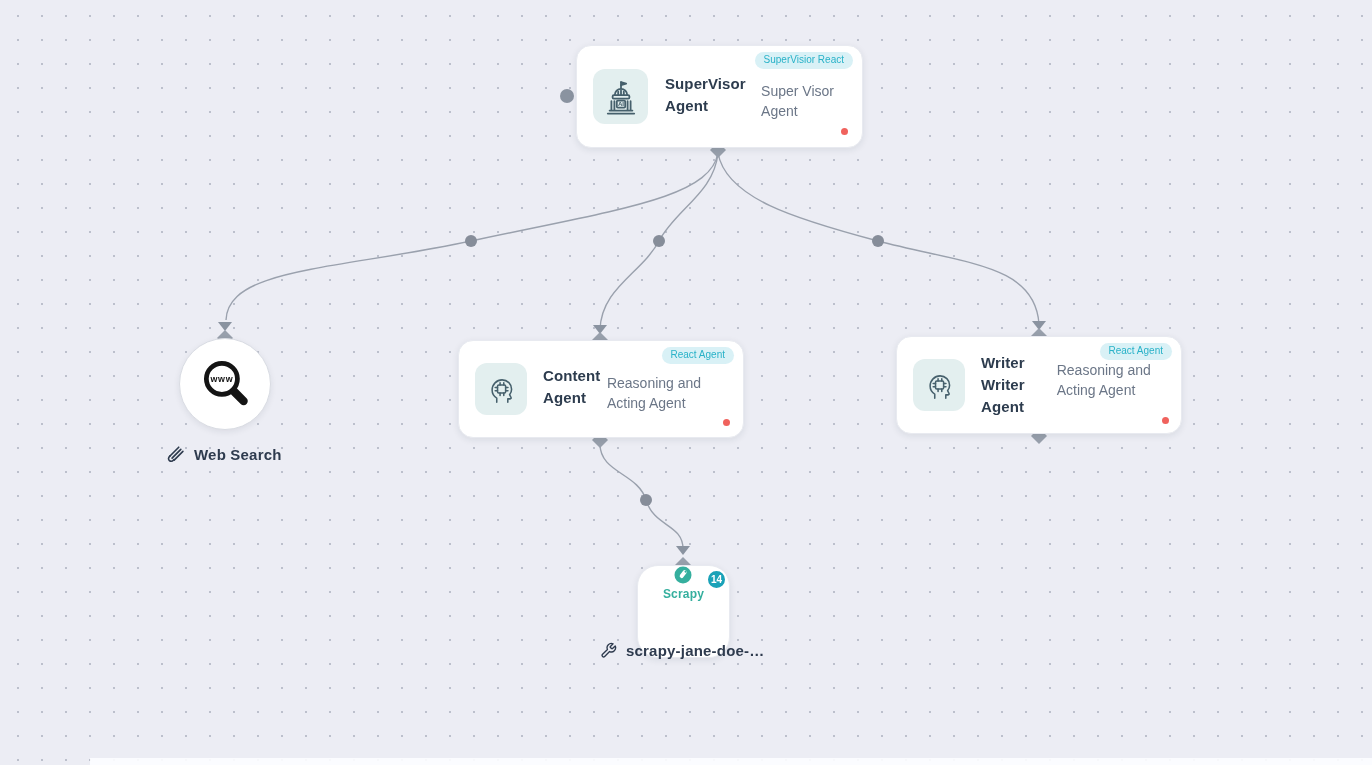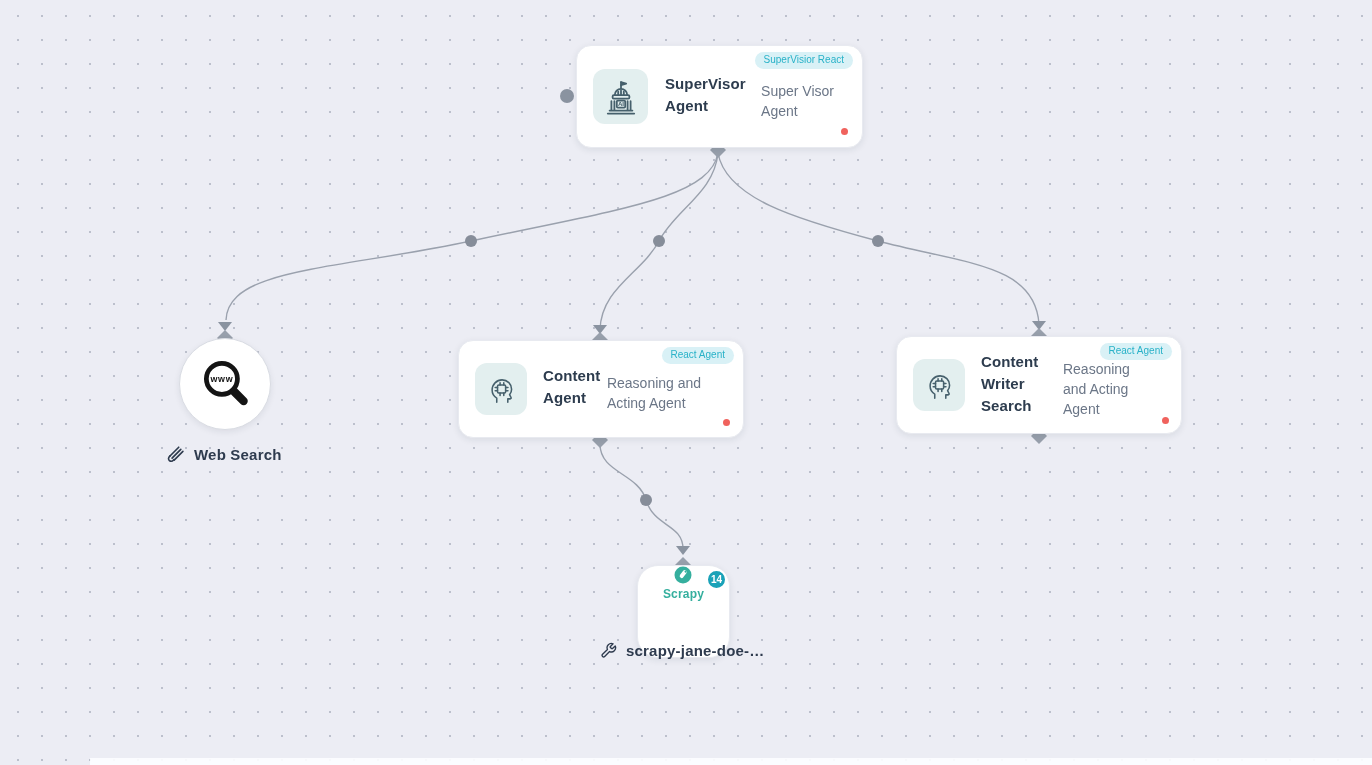--- a/index.html
+++ b/index.html
@@ -176,21 +176,21 @@
     <div class="icon-box md">
       <svg width="34" height="34" viewBox="0 0 44 44">
         <g stroke="#46606c" stroke-width="2" fill="none" stroke-linecap="round" stroke-linejoin="round">
           <path d="M16.5 39 v-5.2 c-3.8 -2.2 -6 -6 -6 -10.4 C10.5 16 16.3 10.2 23.4 10.2 c7 0 12.3 5.5 12.3 12 c0 2.9 -1.1 5.3 -2.6 7.1 l1.9 3.7 c0.4 0.8 -0.2 1.8 -1.1 1.8 h-3.1 V39"></path>
           <rect x="17.5" y="16.8" width="10.5" height="10.5" rx="1.6"></rect>
           <path d="M20.8 13.8v3 M25.6 13.8v3 M20.8 27.3v3 M25.6 27.3v3 M14.5 20.1h3 M14.5 24.2h3 M28 20.1h3 M28 24.2h3"></path>
         </g>
       </svg>
     </div>
     <div class="node-texts" style="max-width:172px;">
-      <div class="node-title">Content Writer Search</div>
+      <div class="node-title">Writer Writer Agent</div>
       <div class="node-subtitle">Reasoning and Acting Agent</div>
     </div>
     <div class="status-dot" style="right:12px; bottom:9px;"></div>
   </div>
 
   <div class="tool-card" style="left:637px; top:565px;">
     <div class="count-badge">14</div>
     <div class="scrapy-logo">
       <svg width="18" height="18" viewBox="0 0 18 18">
         <circle cx="9" cy="9" r="8.5" fill="#35af9e"></circle>

